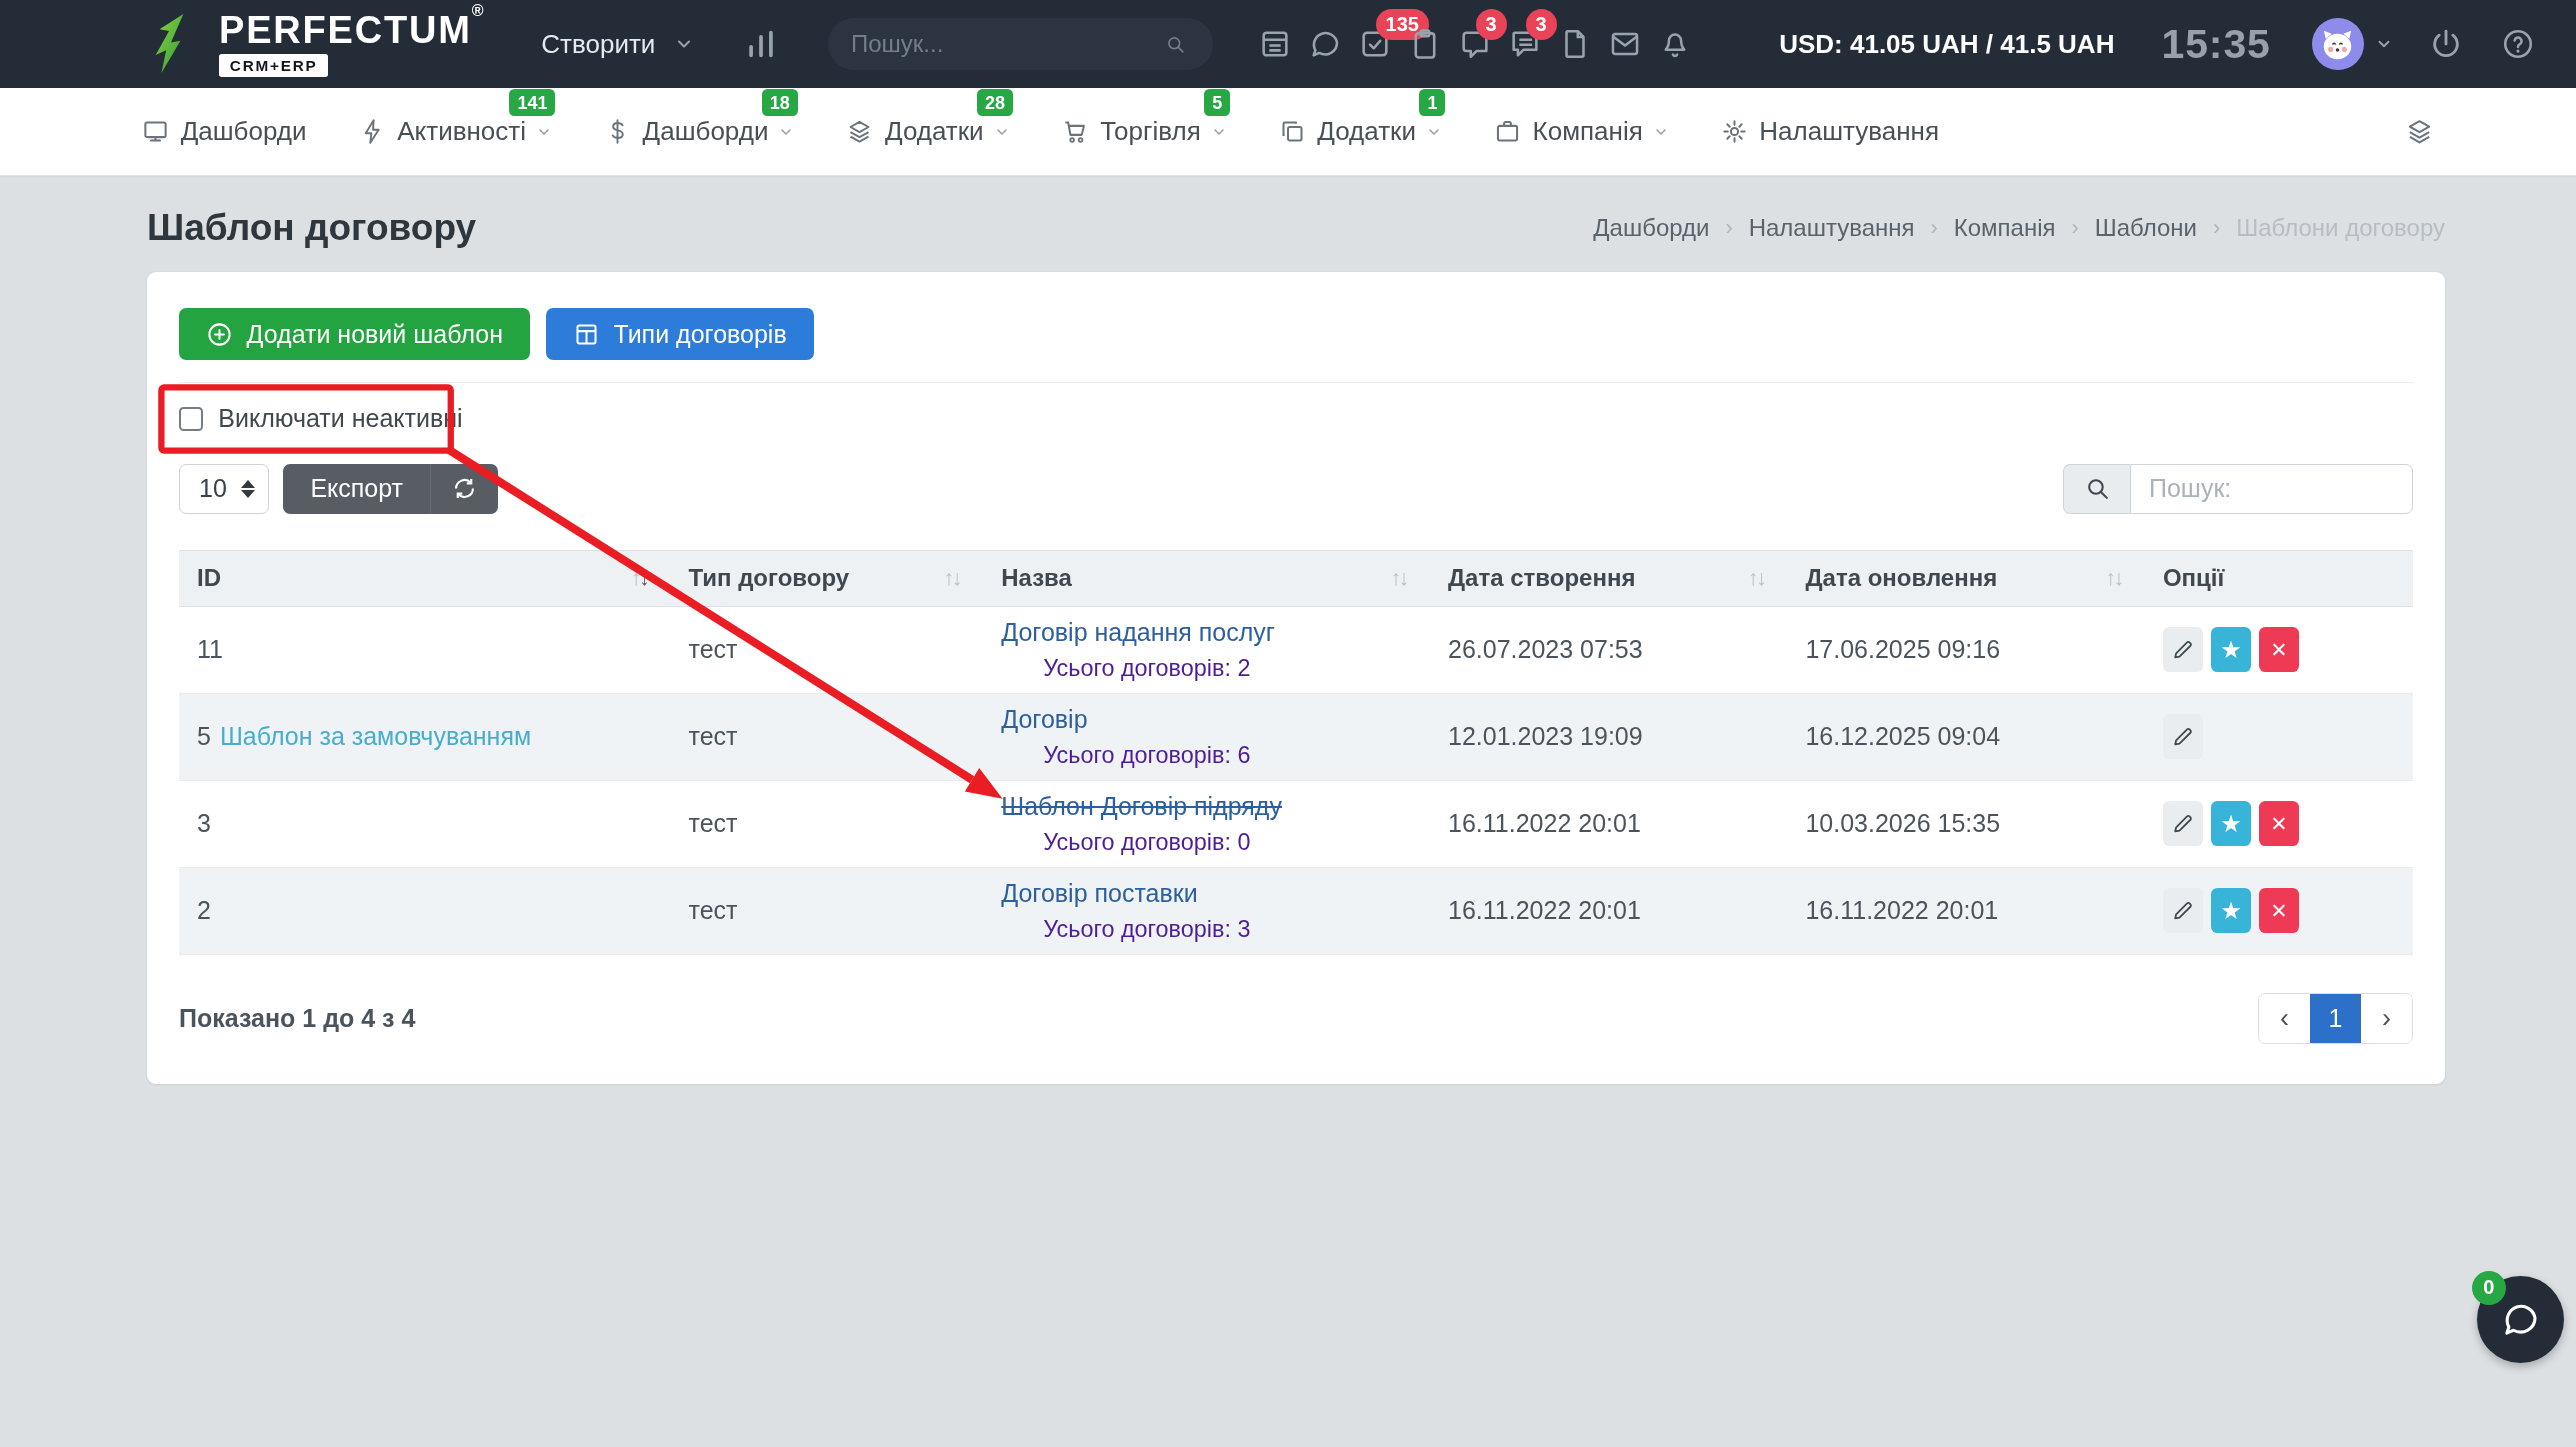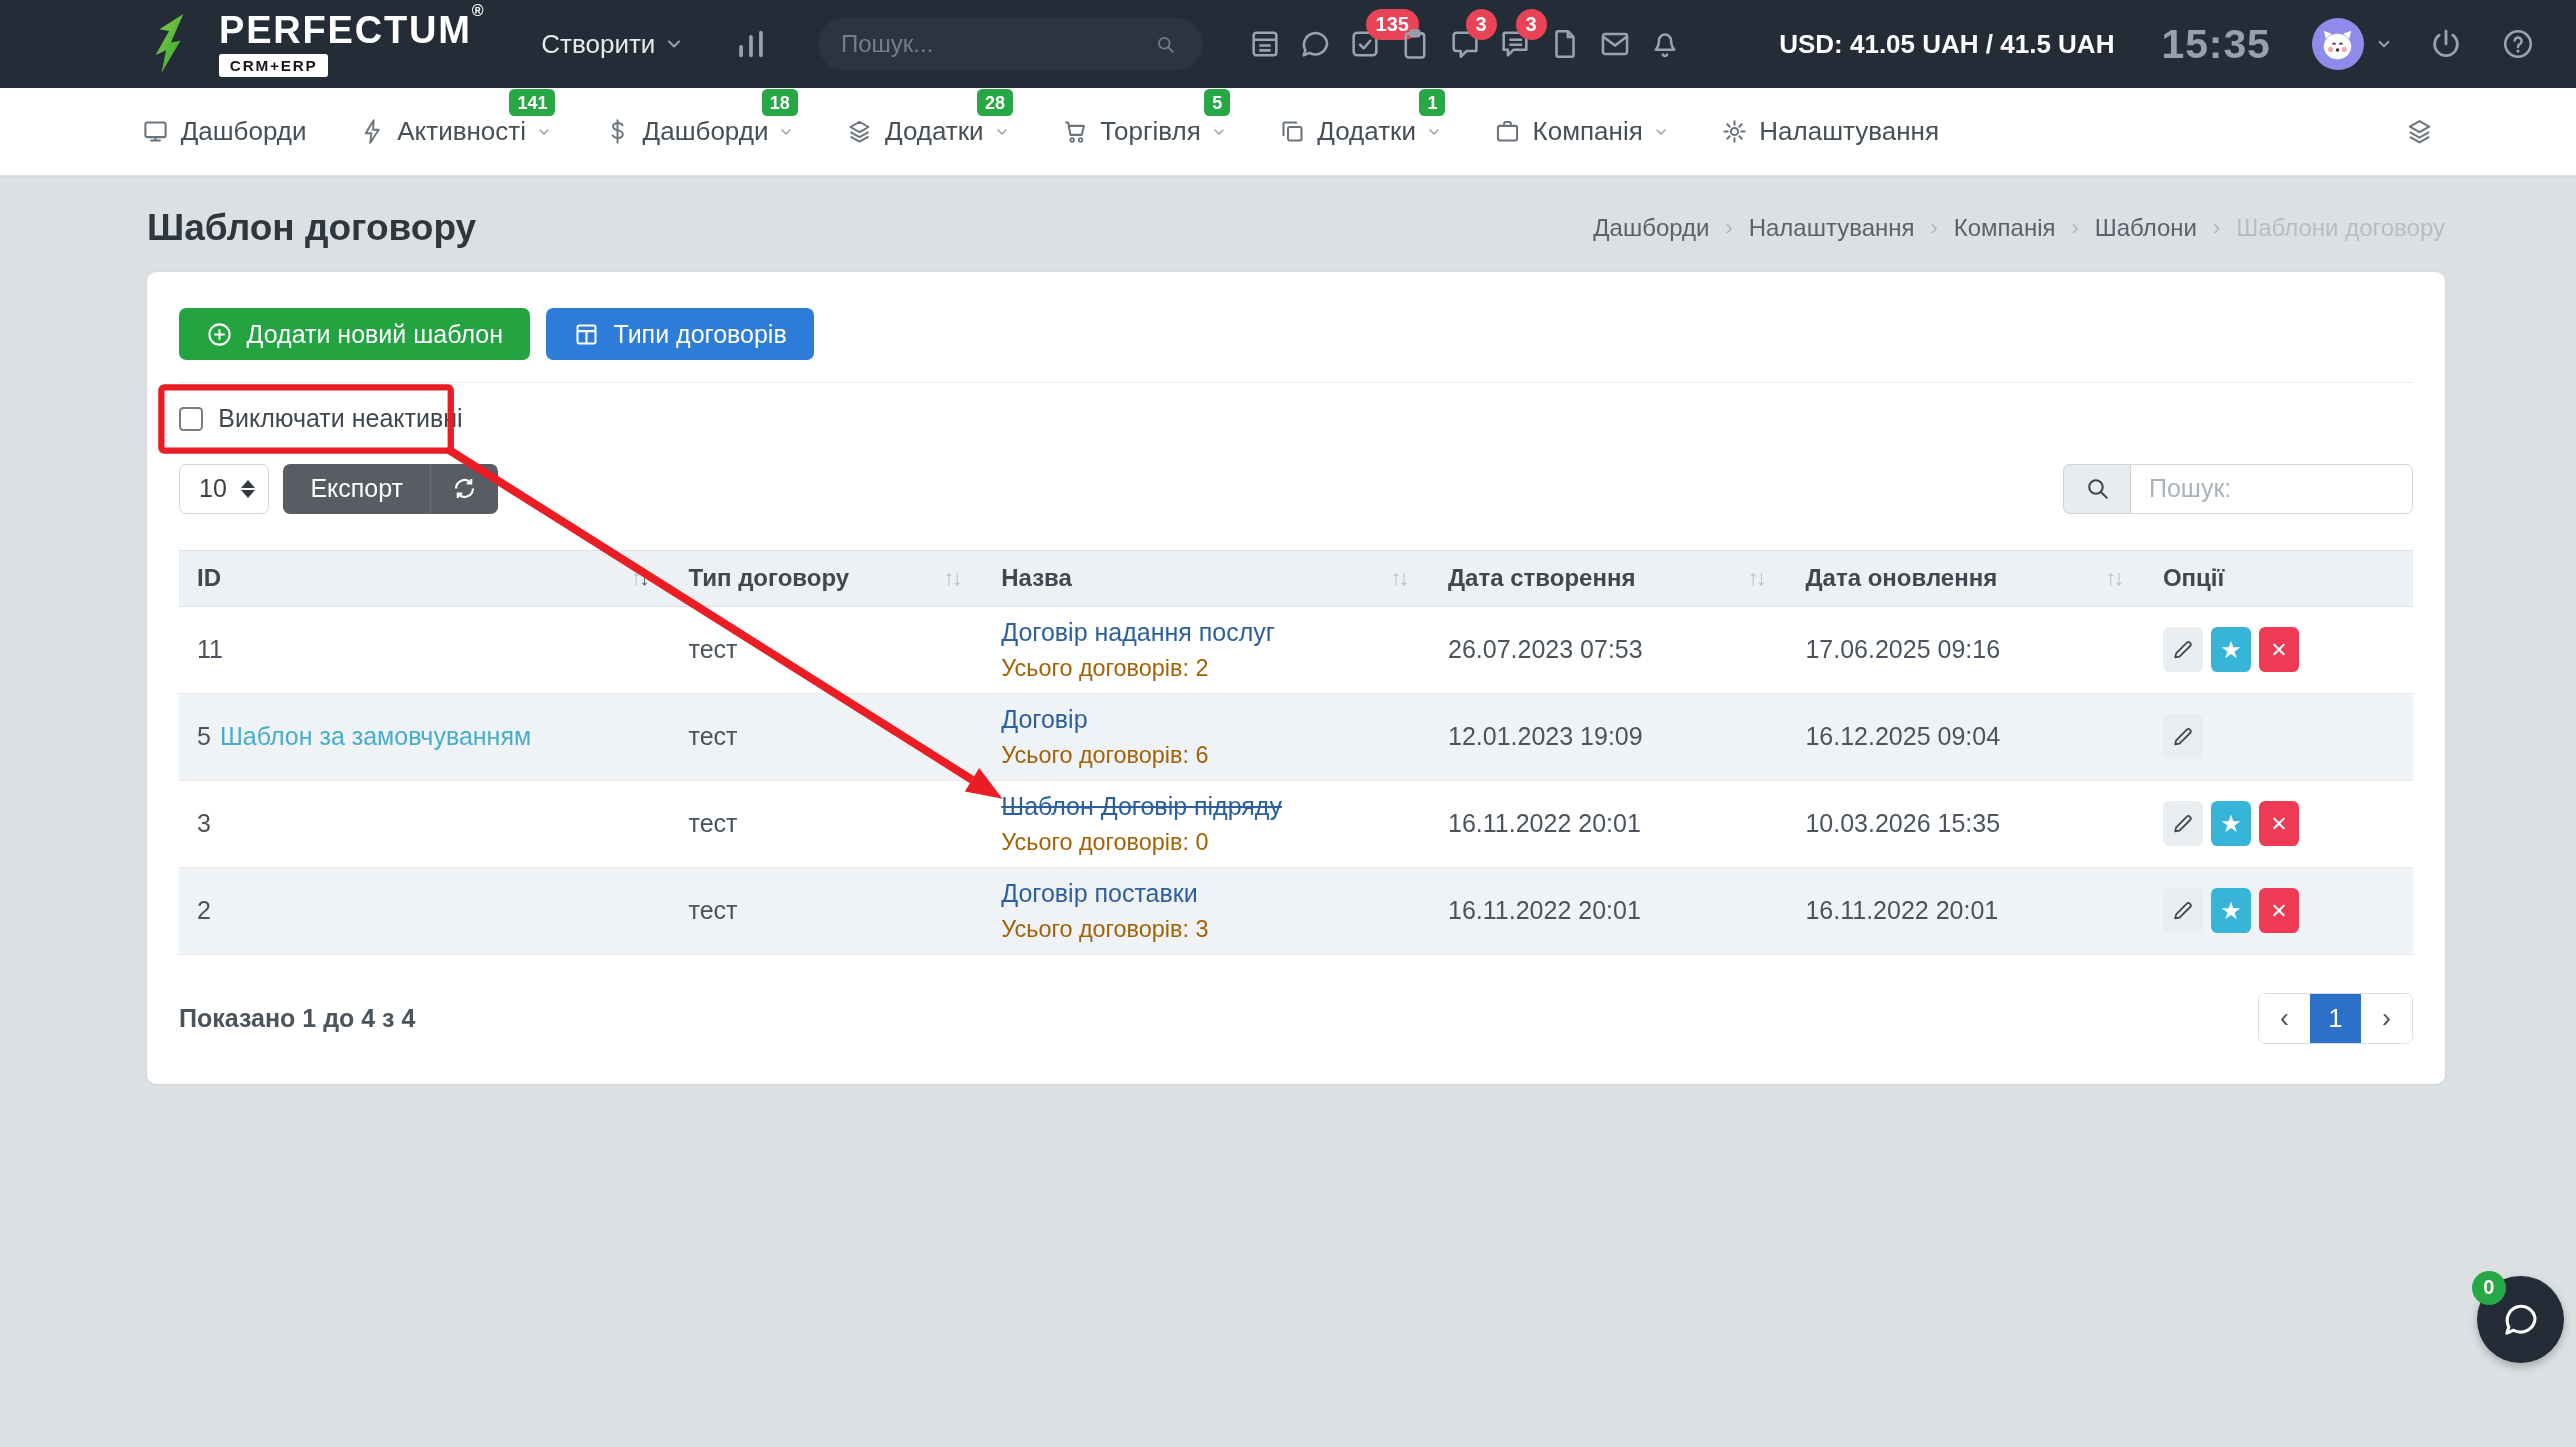--- a/index.html
+++ b/index.html
@@ -12,21 +12,21 @@
   svg { display:block; }
 
   
   .topbar { height:88px; background:#242c38; display:flex; align-items:center; padding:0 23.4px 0 151px; }
   .brand { display:flex; align-items:center; gap:30px; }
   .brand-leaf { width:38px; height:61px; }
   .brand-text { display:flex; flex-direction:column; align-items:flex-start; }
   .brand-name { color:#fff; font-size:38px; font-weight:bold; letter-spacing:1.8px; line-height:1; }
   .brand-reg { font-size:16px; vertical-align:top; position:relative; top:-7.2px; }
   .brand-sub { margin-top:5.4px; background:#fff; color:#14181e; font-size:15.3px; font-weight:bold; letter-spacing:1.8px; padding:2.7px 10.8px; border-radius:2.7px; }
-  .create-btn { margin-left:56px; display:flex; align-items:center; gap:10px; color:#e6eaef; font-size:26px; cursor:pointer; }
+  .create-btn { margin-left:56px; display:flex; align-items:center; gap:20px; color:#e6eaef; font-size:26px; cursor:pointer; }
   .icon-btn { color:#99a3ae; }
   .chart-btn { margin-left:50px; }
   .search-pill { margin-left:50px; width:385px; height:52px; background:#2b3440; border-radius:26px; display:flex; align-items:center; padding:0 23.4px; }
   .search-pill input { flex:1; background:transparent; border:none; outline:none; color:#cfd6de; font-size:24px; font-family:inherit; }
   .search-pill input::placeholder { color:#747e8a; }
   .top-icons { margin-left:45px; display:flex; align-items:center; gap:16px; }
   .top-icon { position:relative; cursor:pointer; color:#99a3ae; }
   .tbadge { position:absolute; top:-18px; left:18px; background:#e94358; color:#fff; font-size:20px; font-weight:bold; line-height:1; padding:5.4px 10px; border-radius:16px; white-space:nowrap; }
   .top-right { margin-left:auto; display:flex; align-items:center; }
   .currency { color:#fff; font-weight:bold; font-size:26px; white-space:nowrap; }
@@ -83,21 +83,21 @@
   
   table.grid { margin-top:36px; width:100%; border-collapse:collapse; }
   .grid th { background:#eef1f4; border-top:0.9px solid #dde2e6; border-bottom:0.9px solid #dde2e6; height:56px; padding:0 18px; text-align:left; cursor:pointer; }
   .th-inner { display:flex; align-items:center; justify-content:space-between; font-size:24px; font-weight:bold; color:#40484f; }
   .sort { display:inline-flex; font-size:21.6px; font-weight:normal; color:#b9c0c7; letter-spacing:-2.7px; margin-right:5.4px; }
   .sort .on { color:#596067; }
   .grid td { height:87px; padding:10.8px 18px; font-size:25px; color:#4b545c; border-bottom:0.9px solid #e9ecef; vertical-align:middle; }
   .grid tbody tr:nth-child(even) { background:#f0f3f6; }
   .cell-name a { color:#2c5f9e; text-decoration:none; cursor:pointer; }
   .strike a { text-decoration:line-through; }
-  .cell-sub { font-size:23.4px; color:#a16207; margin-top:8px; }
+  .cell-sub { font-size:23.4px; color:#4c1d95; margin-top:8px;margin-left:42px; }
   .id-link { color:#47adcc; margin-left:9px; text-decoration:none; cursor:pointer; }
   .id-link:empty { display:none; }
   .actions { display:flex; gap:8px; }
   .act { width:40px; height:45px; border:none; border-radius:6.3px; display:flex; align-items:center; justify-content:center; cursor:pointer; font-family:inherit; }
   .act-edit { background:#e9edf0; color:#3f474f; }
   .act-star { background:#38b4d9; color:#fff; font-size:24px; }
   .act-del  { background:#ee3a55; color:#fff; font-size:20.7px; }
 
   .table-footer { margin-top:38px; display:flex; align-items:center; }
   .summary { font-size:25px; font-weight:bold; color:#4b545c; }

